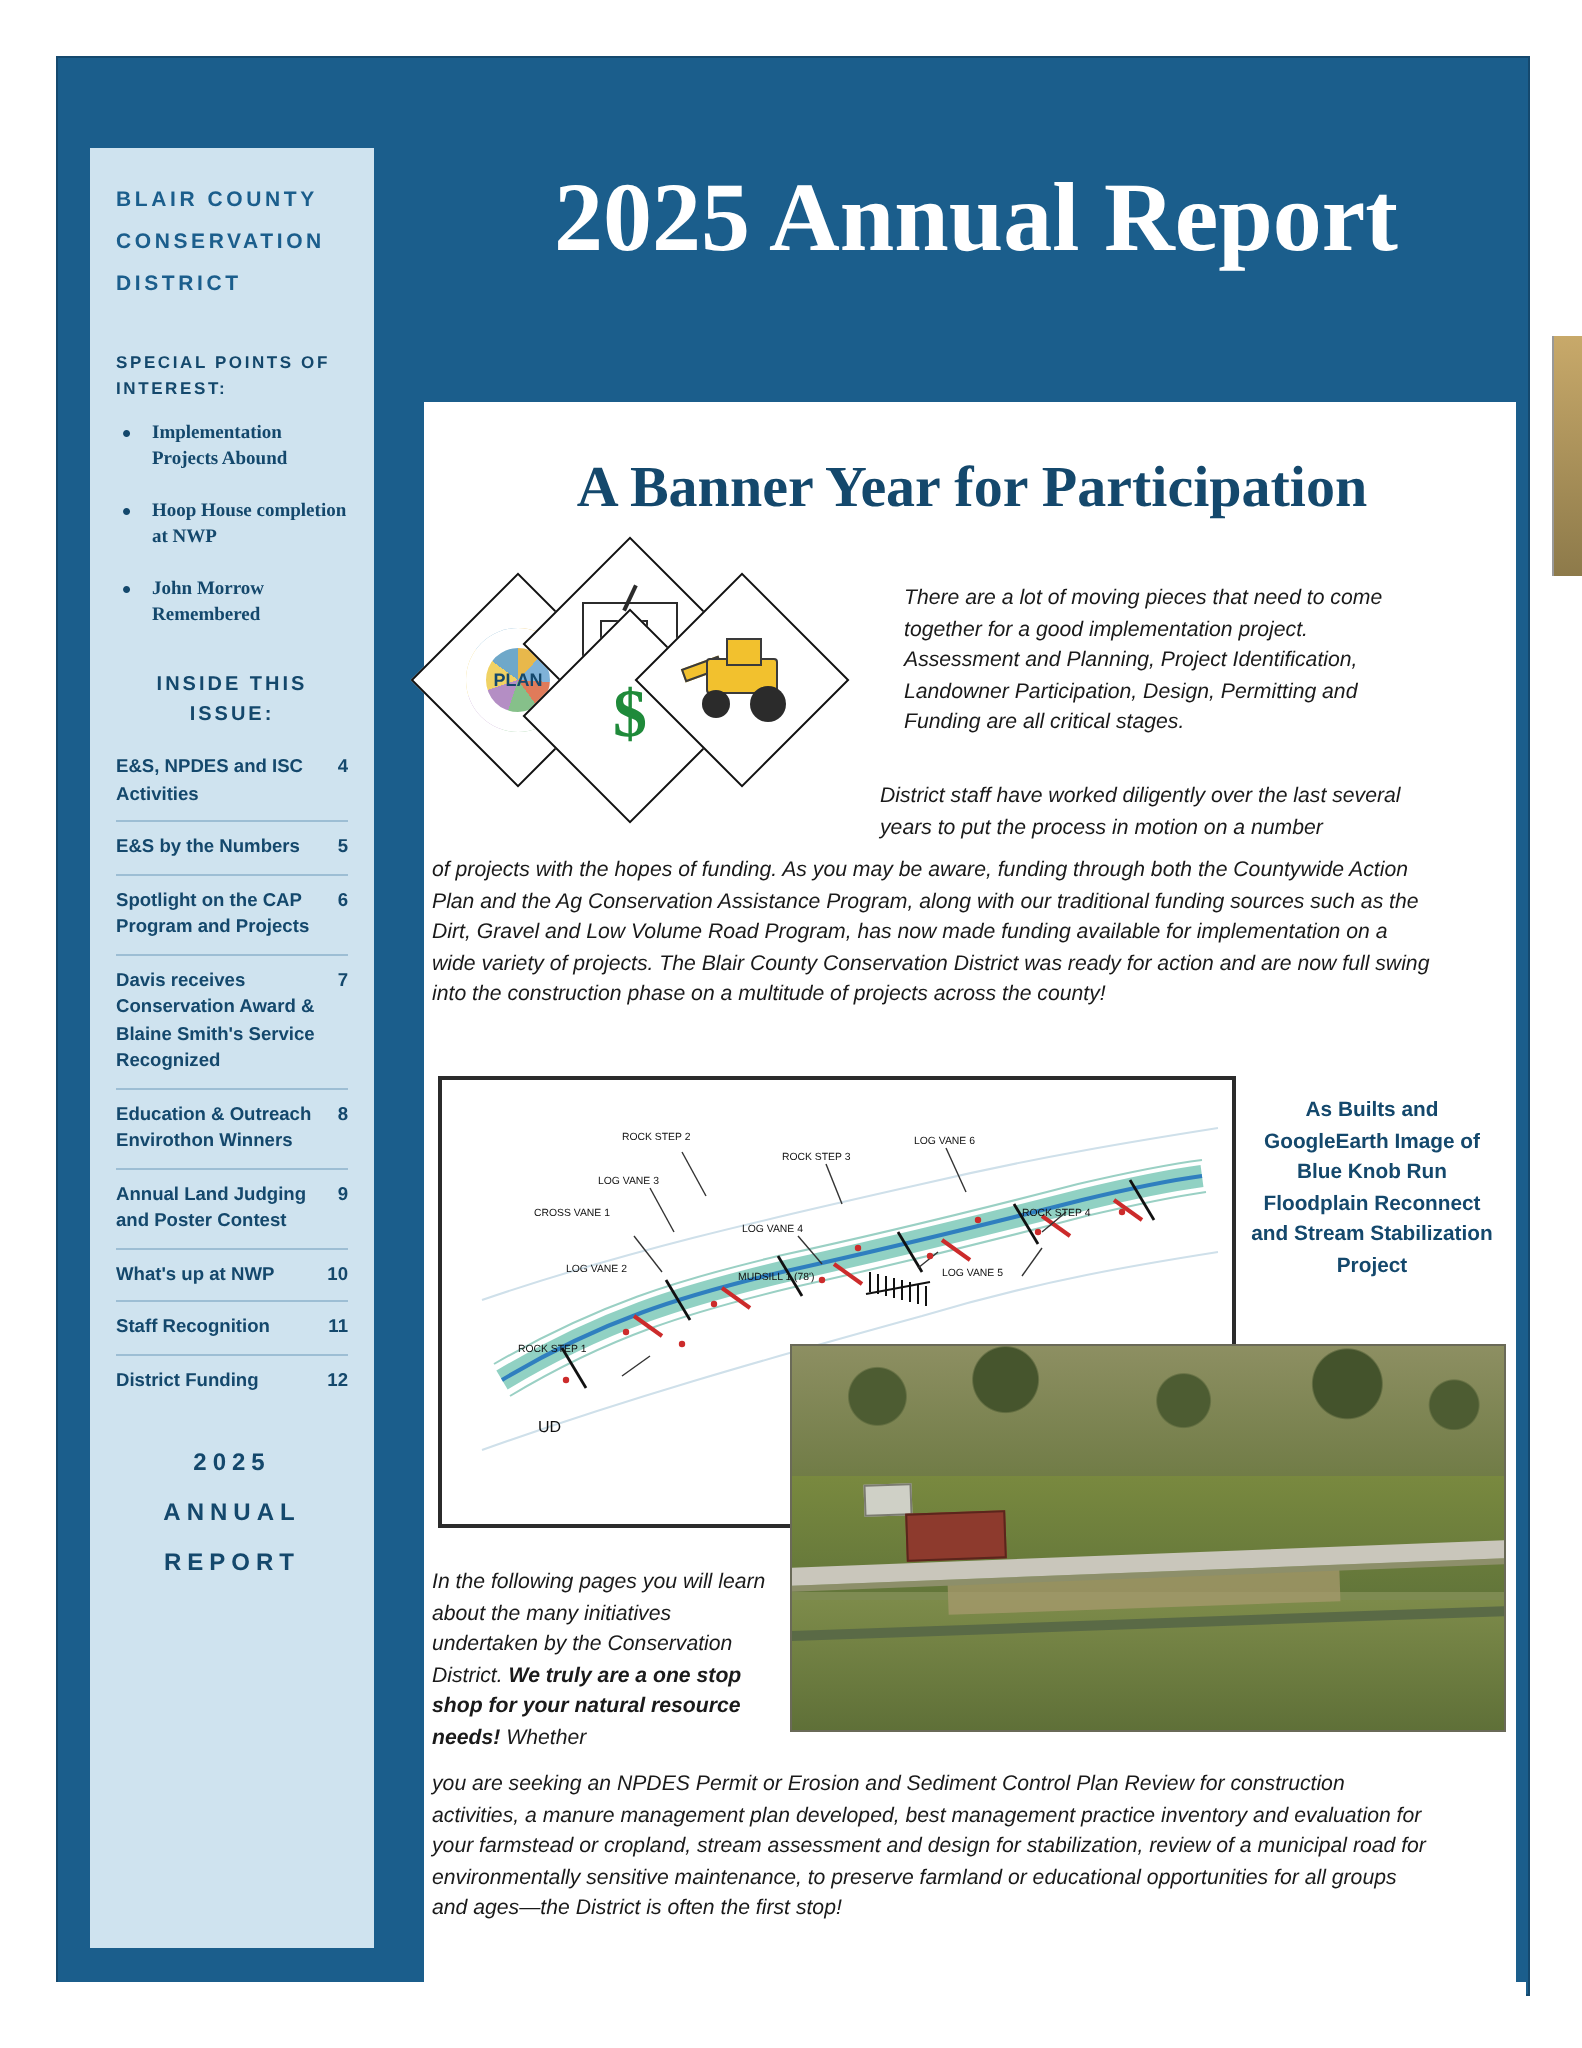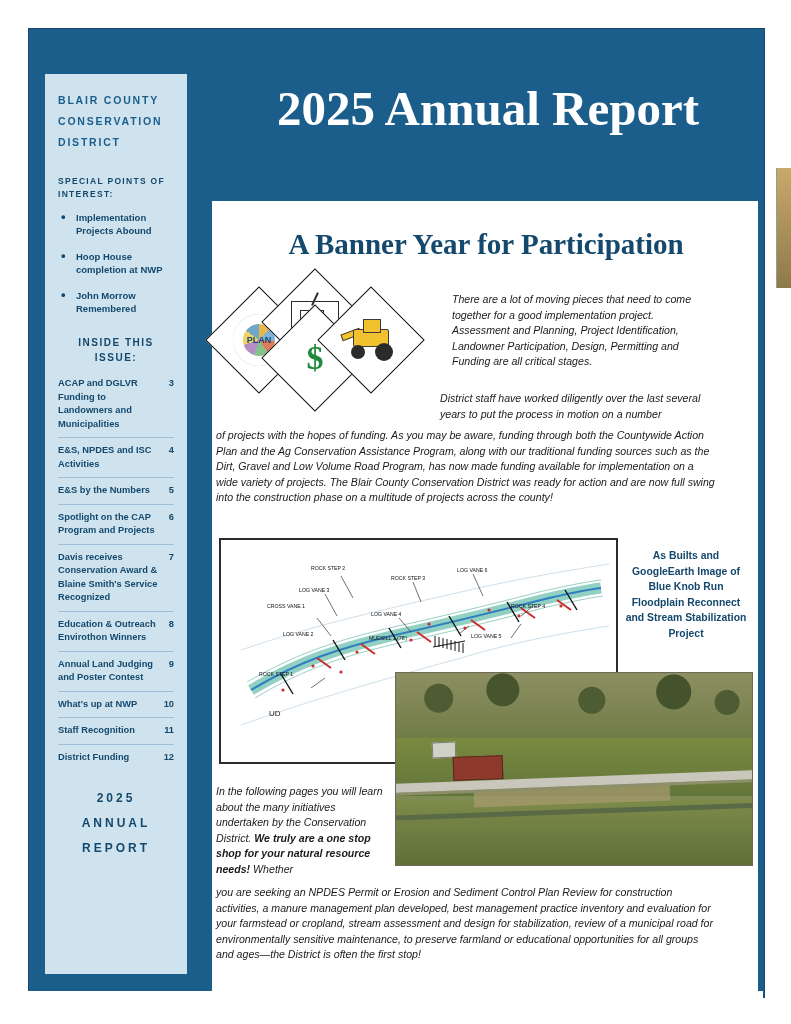--- a/index.html
+++ b/index.html
@@ -83,20 +83,21 @@
     padding: 0;
   }
   ul.bullets li {
     position: relative;
     padding-left: 18px;
     margin-bottom: 13px;
     font-size: 9.5px;
     font-weight: bold;
     color: #14486c;
     line-height: 13px;
+    font-family: Liberation Serif, serif;
   }
   ul.bullets li:before {
     content: "\2022";
     position: absolute;
     left: 3px; top: -1px;
     font-size: 13px;
     color: #14486c;
   }
   .inside-title {
     margin-top: 20px;
@@ -353,24 +354,20 @@
       <div class="sp-title">SPECIAL POINTS OF INTEREST:</div>
       <ul class="bullets">
         <li>Implementation Projects Abound</li>
         <li>Hoop House completion at NWP</li>
         <li>John Morrow Remembered</li>
       </ul>
 
       <div class="inside-title">INSIDE THIS ISSUE:</div>
 
       <div class="toc">
-        <div class="toc-row">
-          <span class="toc-label">ACAP and DGLVR Funding to Landowners and Municipalities</span>
-          <span class="toc-page">3</span>
-        </div>
         <div class="toc-row">
           <span class="toc-label">E&amp;S, NPDES and ISC Activities</span>
           <span class="toc-page">4</span>
         </div>
         <div class="toc-row">
           <span class="toc-label">E&amp;S by the Numbers</span>
           <span class="toc-page">5</span>
         </div>
         <div class="toc-row">
           <span class="toc-label">Spotlight on the CAP Program and Projects</span>

